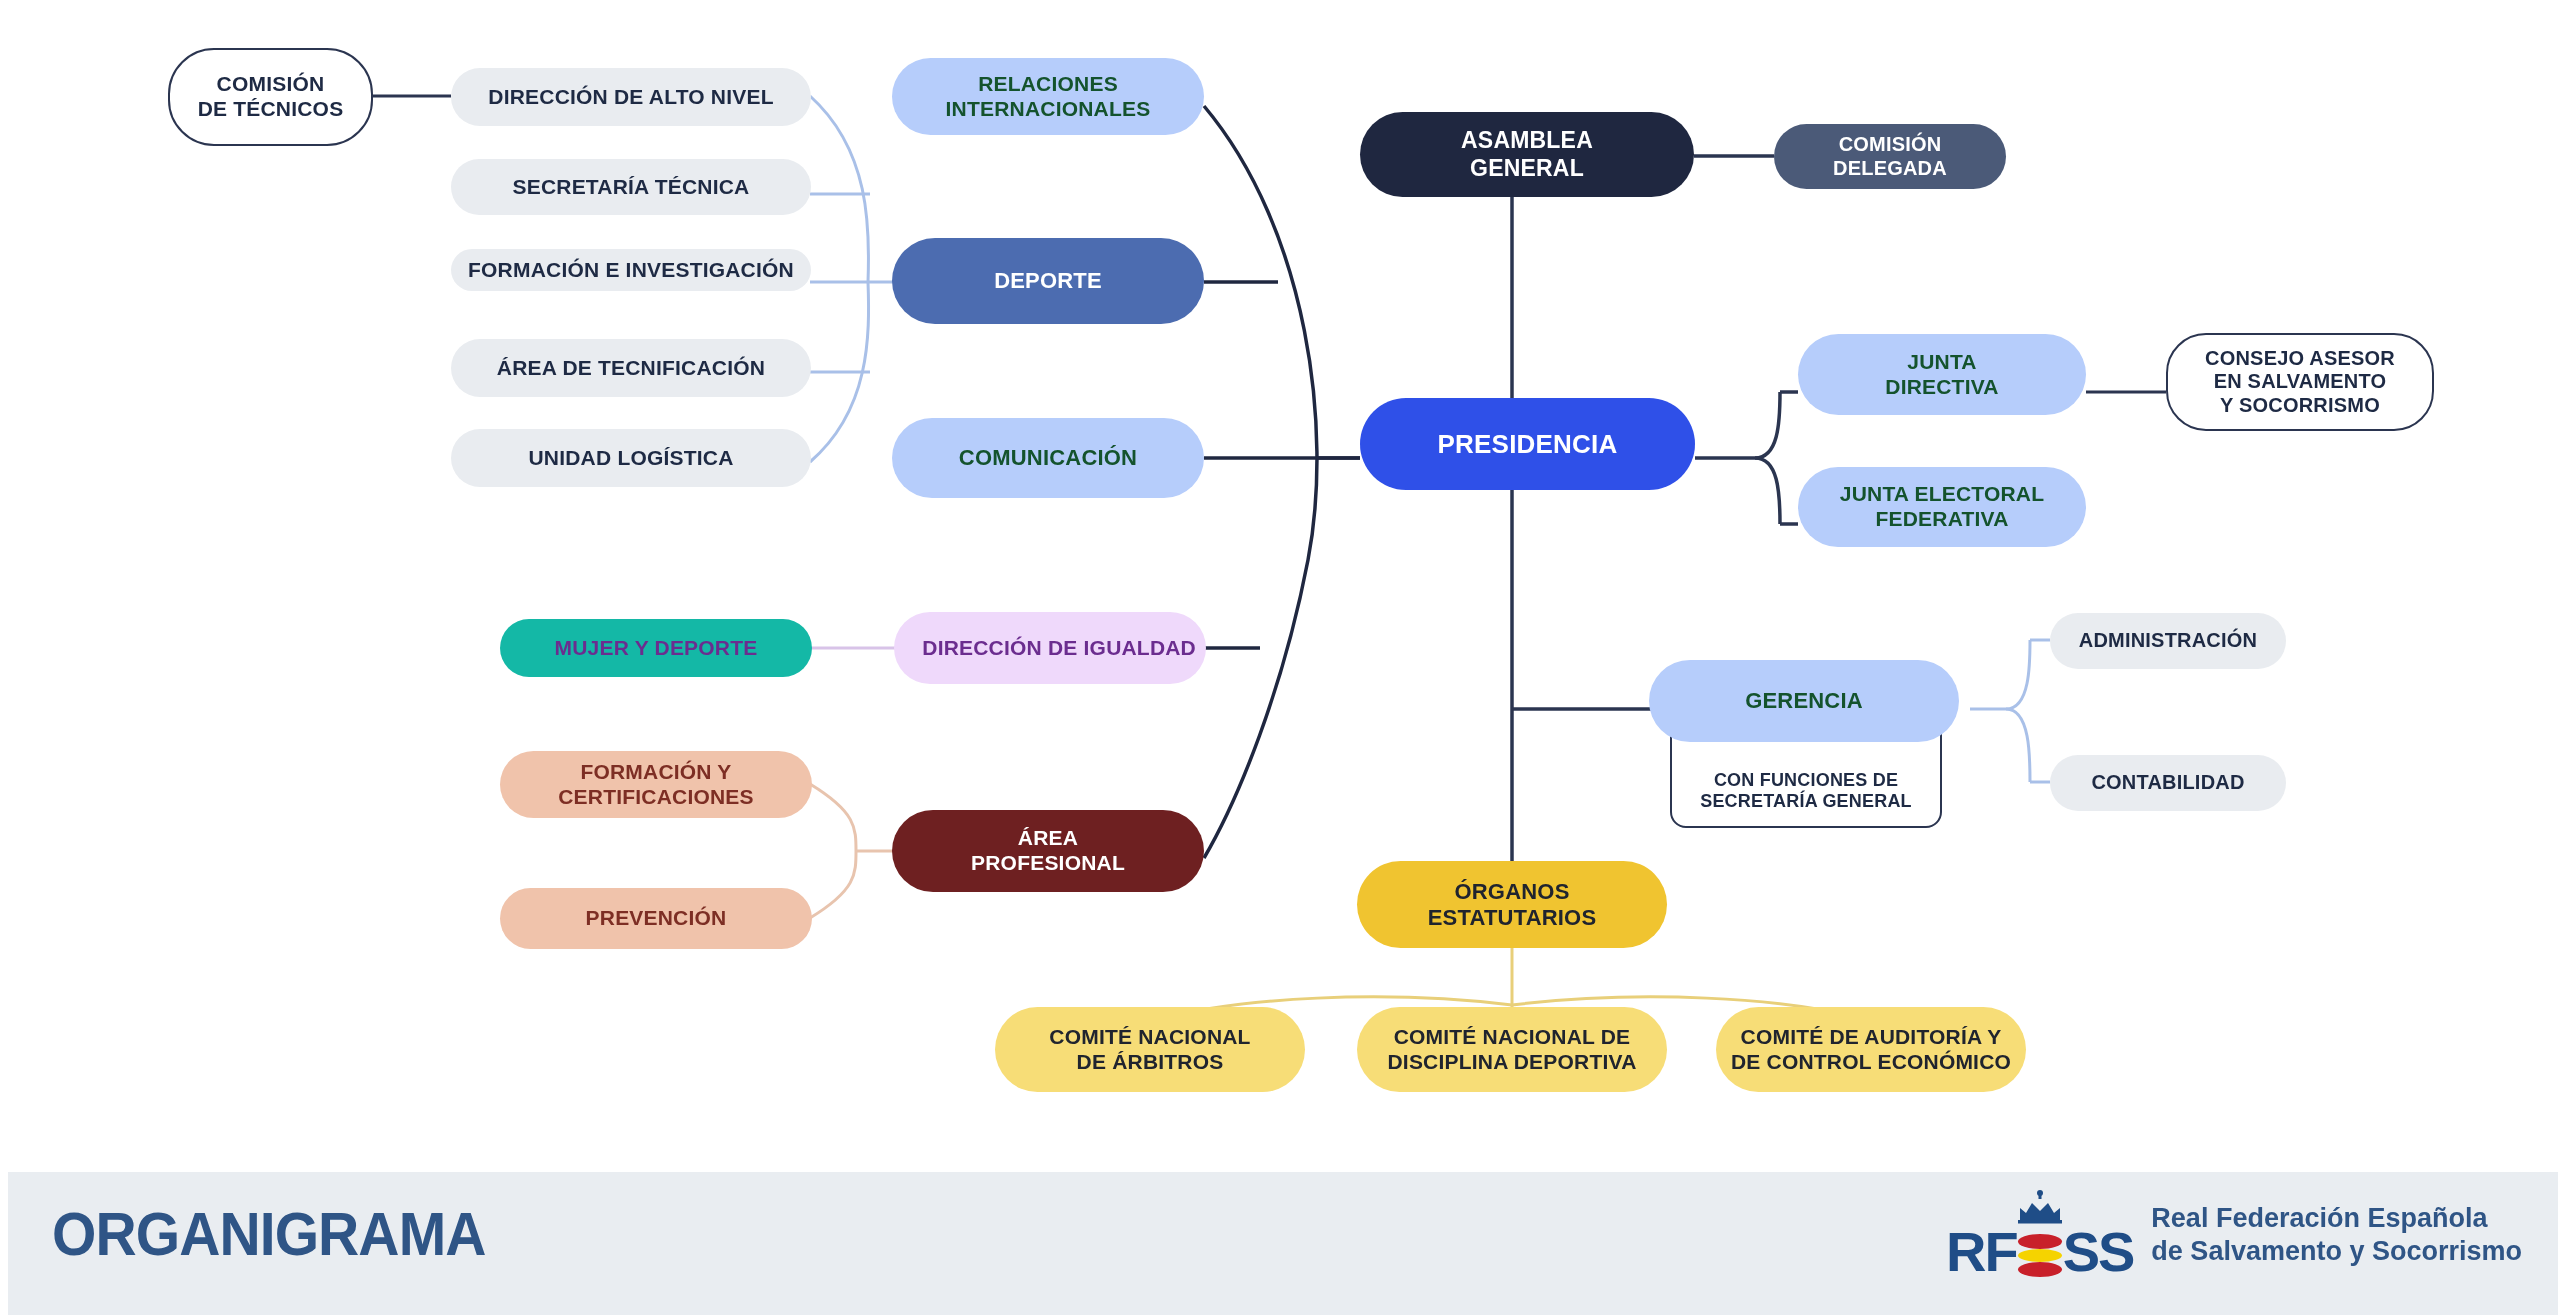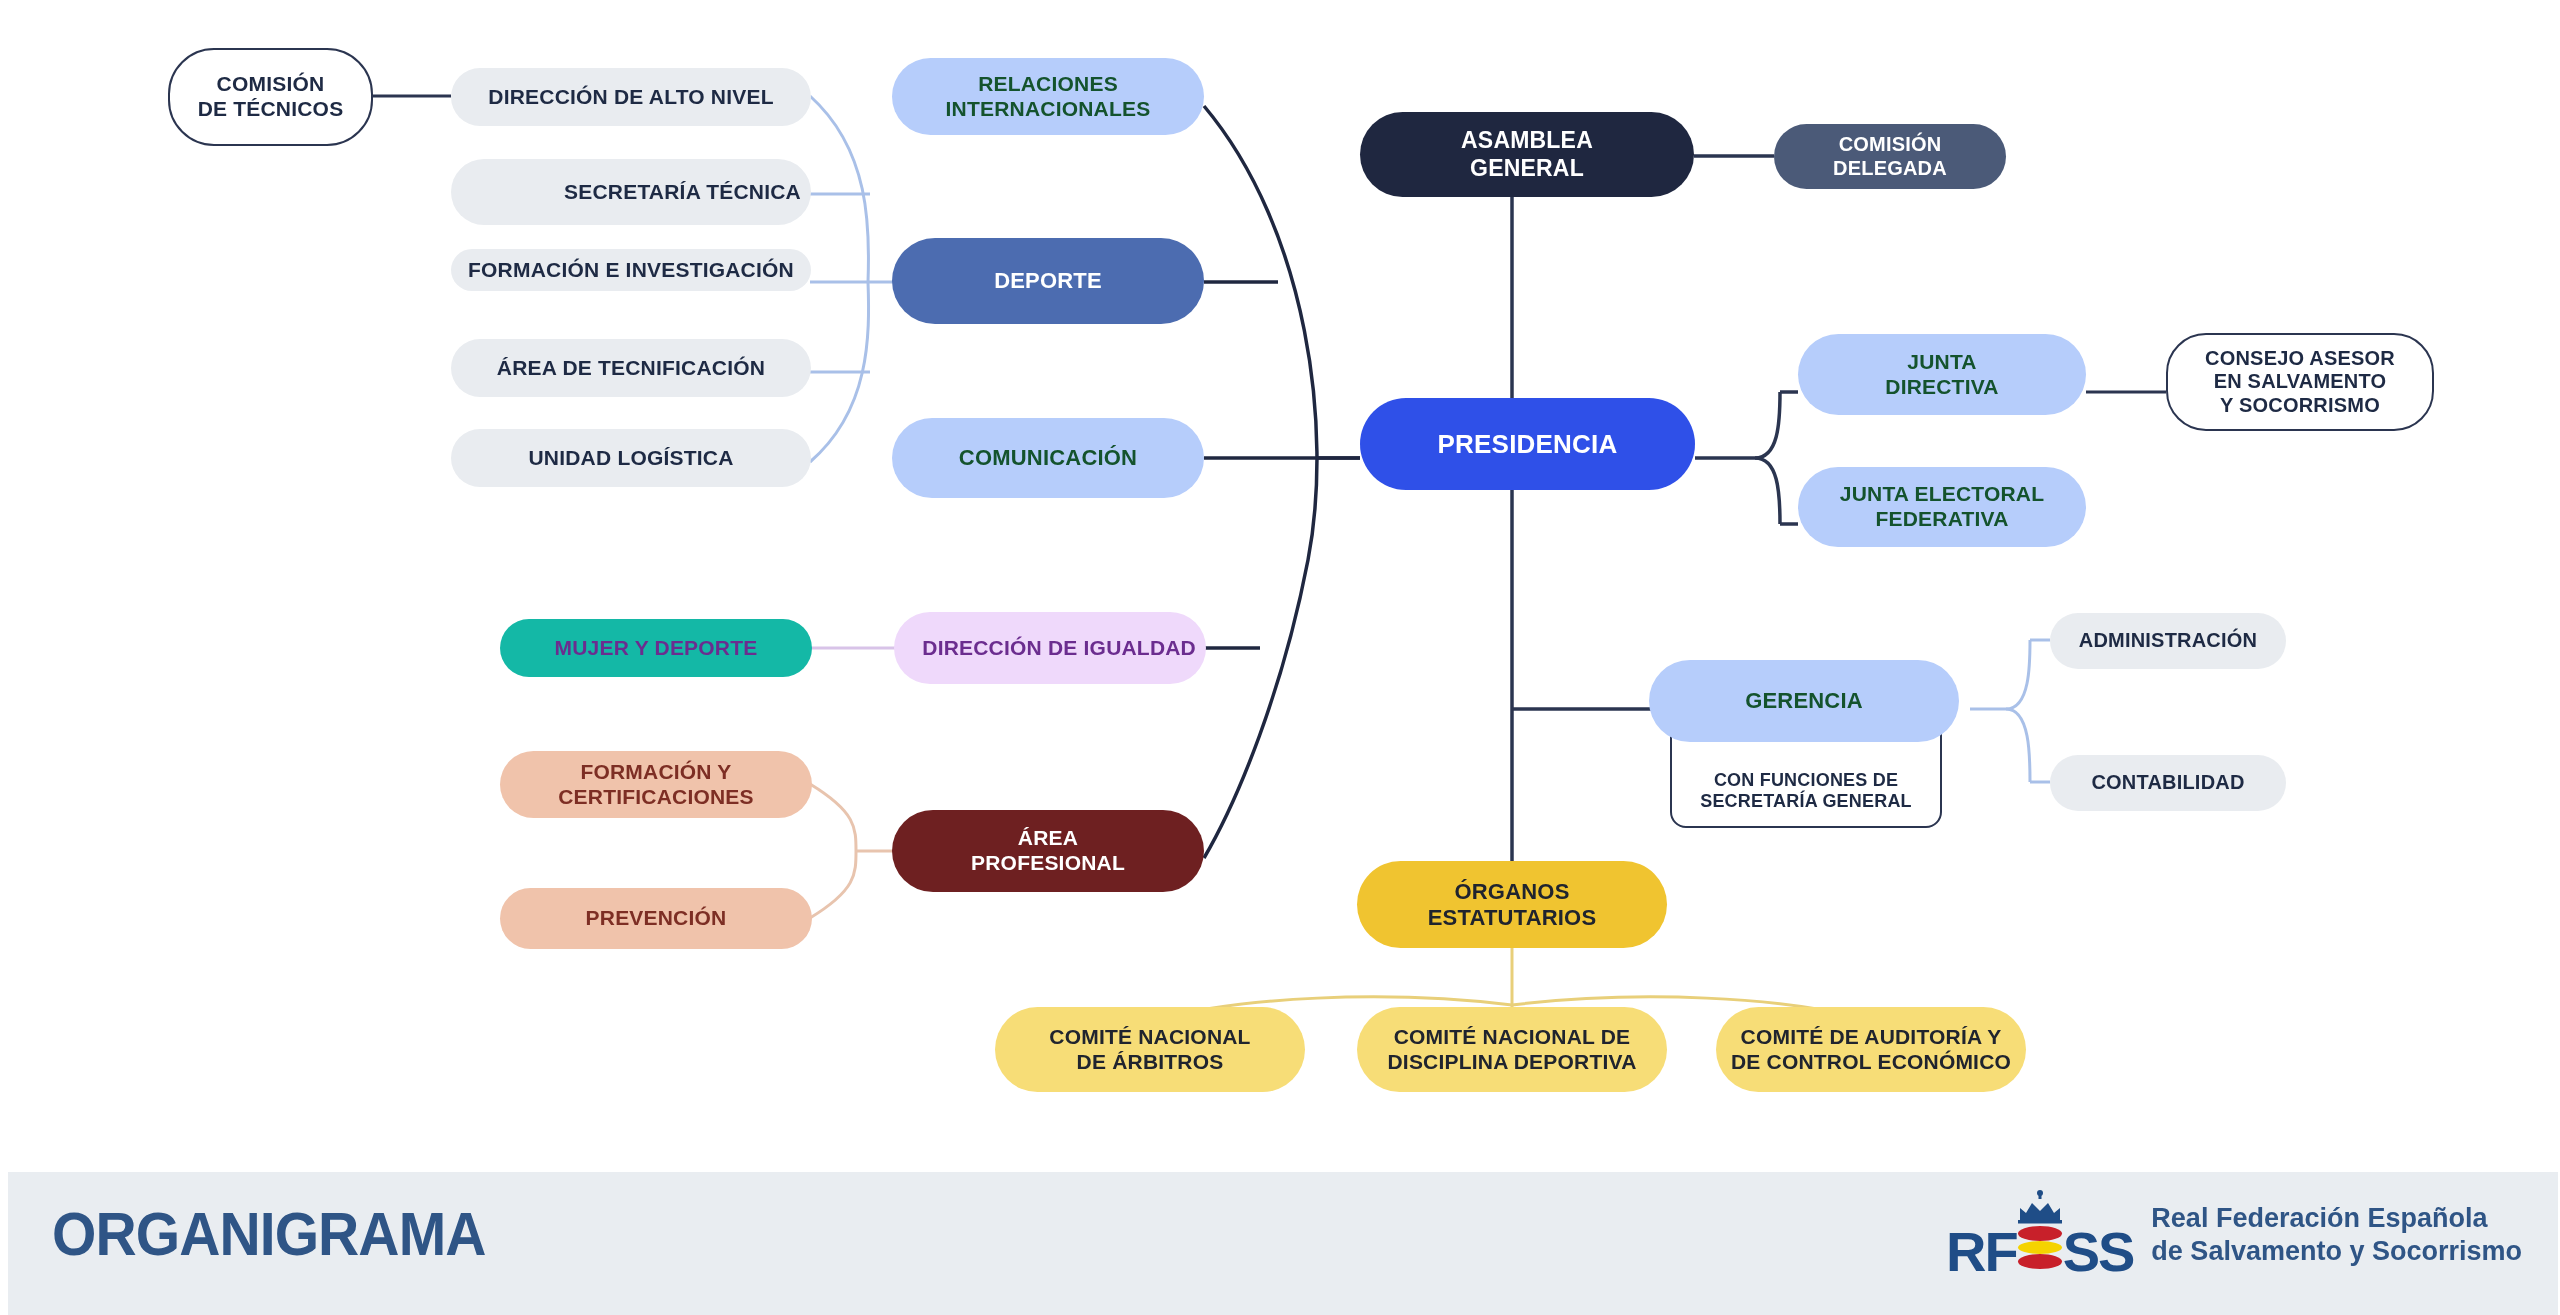--- a/index.html
+++ b/index.html
@@ -49,21 +49,21 @@
     background:#e9edf1;z-index:5;
   }
   #footer-title{
     position:absolute;left:44px;top:26px;
     font-size:62px;font-weight:bold;color:#2f5586;
     letter-spacing:-1px;transform:scaleX(.92);transform-origin:left center;
   }
   #logo-block{position:absolute;right:36px;top:18px;display:flex;align-items:center;gap:18px;}
   #logo-mark{position:relative;display:flex;flex-direction:column;align-items:center;}
   #crown{width:64px;height:36px;margin-bottom:-2px;}
-  #rfess-word{position:relative;font-size:56px;font-weight:bold;color:#1f4d87;letter-spacing:-2px;line-height:1;display:flex;align-items:flex-start;}
+  #rfess-word{position:relative;font-size:56px;font-weight:bold;color:#1f4d87;letter-spacing:-2px;line-height:1;display:flex;align-items:flex-end;}
   #flag-e{position:relative;width:44px;height:48px;margin:0 1px;display:inline-block;}
   #flag-e .bar{position:absolute;left:0;width:44px;border-radius:50%;}
   #flag-e .b1{top:2px;height:15px;background:#c8202a;}
   #flag-e .b2{top:17px;height:13px;background:#f5d300;}
   #flag-e .b3{top:30px;height:15px;background:#c8202a;}
   #logo-text{font-size:27px;font-weight:bold;color:#2f5586;line-height:1.22;}
   #logo-text div{white-space:nowrap;}
 </style>
 </head>
 <body>
@@ -119,21 +119,21 @@
   </svg>
 
   <div class="node c-outline" style="left:160px;top:48px;width:205px;height:98px;font-size:21px;border-radius:46px;">
     <span style="white-space:pre-line;">COMISIÓN
 DE TÉCNICOS</span>
   </div>
 
   <div class="node c-grey" style="left:443px;top:68px;width:360px;height:58px;font-size:21px;">
     <span>DIRECCIÓN DE ALTO NIVEL</span>
   </div>
-  <div class="node c-grey" style="left:443px;top:159px;width:360px;height:66px;font-size:21px;justify-content:flex-end;">
+  <div class="node c-grey" style="left:443px;top:159px;width:360px;height:56px;font-size:21px;">
     <span>SECRETARÍA TÉCNICA</span>
   </div>
   <div class="node c-grey" style="left:443px;top:249px;width:360px;height:42px;font-size:21px;">
     <span>FORMACIÓN E INVESTIGACIÓN</span>
   </div>
   <div class="node c-grey" style="left:443px;top:339px;width:360px;height:58px;font-size:21px;">
     <span>ÁREA DE TECNIFICACIÓN</span>
   </div>
   <div class="node c-grey" style="left:443px;top:429px;width:360px;height:58px;font-size:21px;">
     <span>UNIDAD LOGÍSTICA</span>

